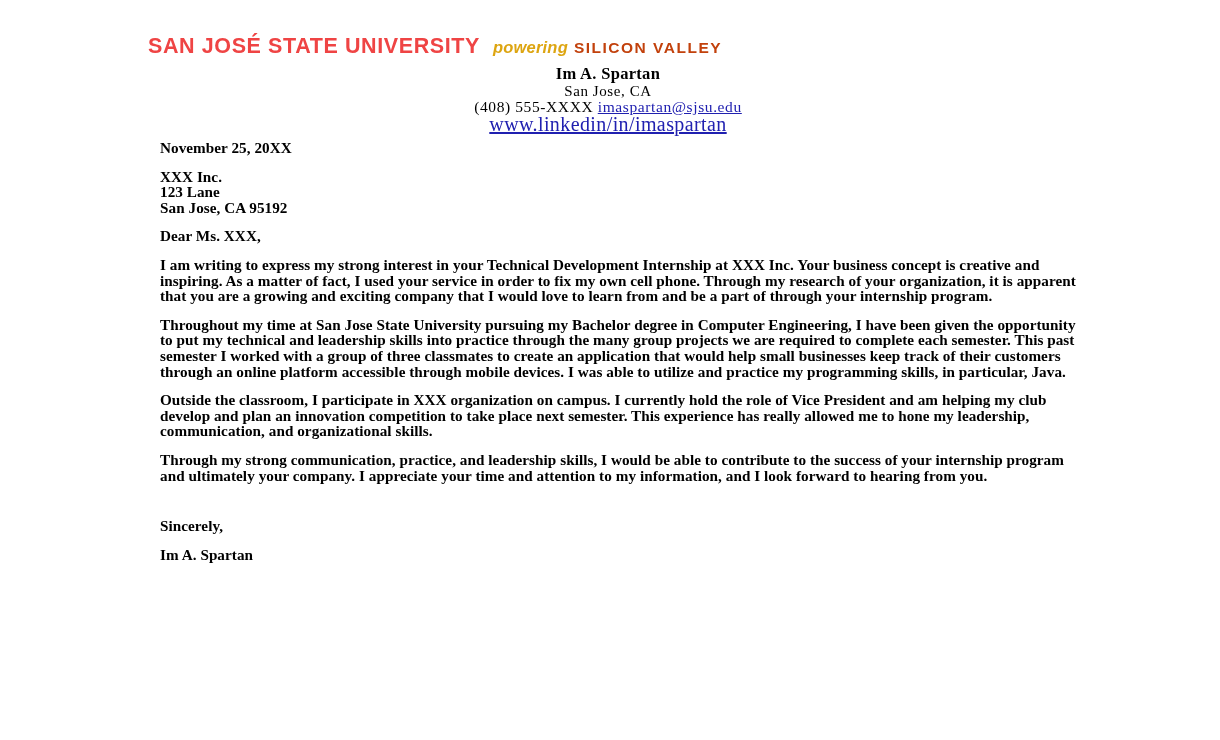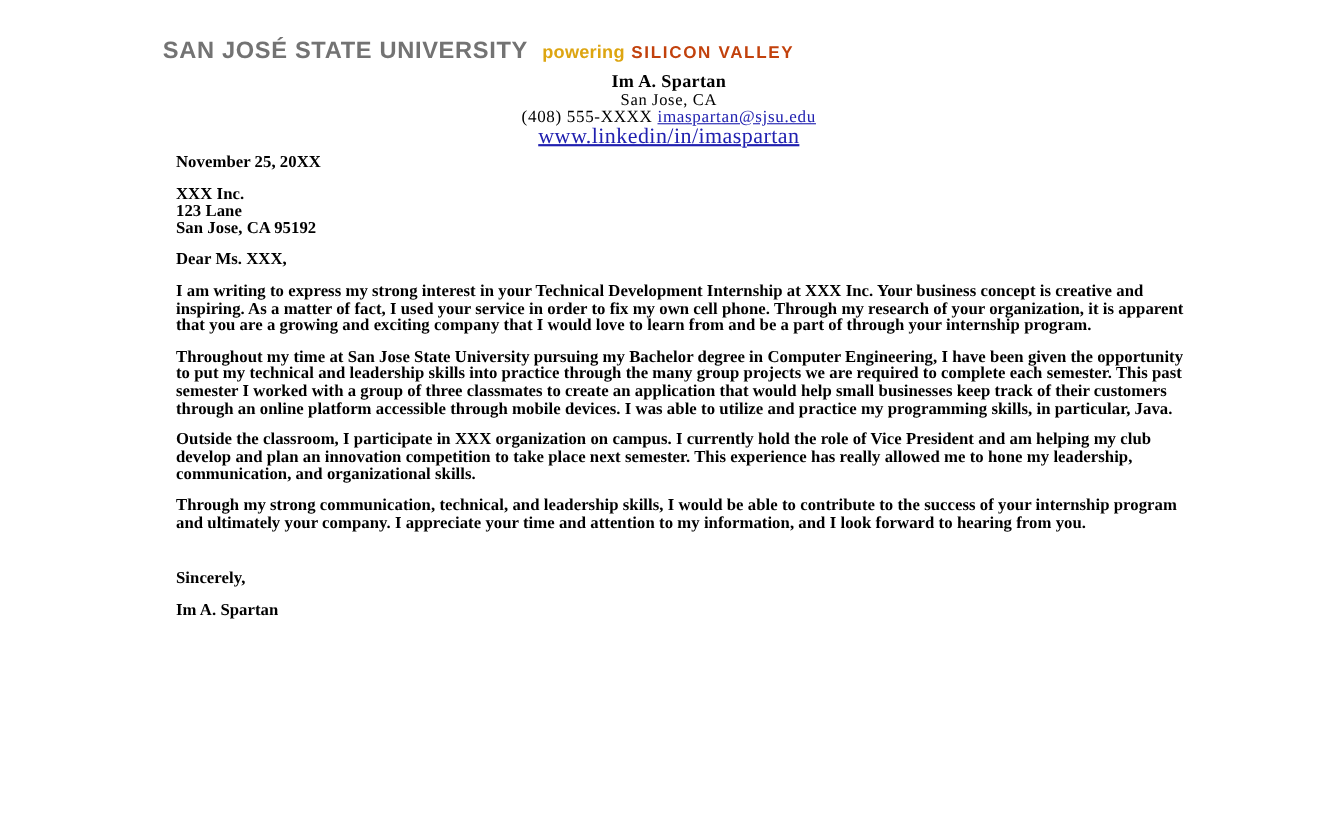--- a/index.html
+++ b/index.html
@@ -31,26 +31,27 @@
     top: 34px;
     width: 920px;
     height: 26px;
     white-space: nowrap;
   }
   .mh-univ {
     font-family: "Liberation Sans", "DejaVu Sans", sans-serif;
     font-weight: bold;
     font-size: 21.5px;
     letter-spacing: 0.6px;
-    color: #737373;
+    color: #ef4444;
     vertical-align: baseline;
   }
   .mh-powering {
     font-family: "Liberation Sans", "DejaVu Sans", sans-serif;
     font-weight: bold;
+    font-style: italic;
     font-size: 16.5px;
     color: #dda511;
     margin-left: 13px;
     letter-spacing: 0.2px;
   }
   .mh-valley {
     font-family: "Liberation Sans", "DejaVu Sans", sans-serif;
     font-weight: bold;
     font-size: 15.5px;
     color: #c2410c;
@@ -148,21 +149,21 @@
       <span class="line">XXX Inc.</span>
       <span class="line">123 Lane</span>
       <span class="line">San Jose, CA 95192</span>
     </div>
 
     <div class="blk">Dear Ms. XXX,</div>
 
     <div class="para">I am writing to express my strong interest in your Technical Development Internship at XXX Inc.  Your business concept is creative and inspiring.  As a matter of fact, I used your service in order to fix my own cell phone.  Through my research of your organization, it is apparent that you are a growing and exciting company that I would love to learn from and be a part of through your internship program.</div>
     <div class="para">Throughout my time at San Jose State University pursuing my Bachelor degree in Computer Engineering, I have been given the opportunity to put my technical and leadership skills into practice through the many group projects we are required to complete each semester.  This past semester I worked with a group of three classmates to create an application that would help small businesses keep track of their customers through an online platform accessible through mobile devices. I was able to utilize and practice my programming skills, in particular, Java.</div>
     <div class="para">Outside the classroom, I participate in XXX organization on campus.  I currently hold the role of Vice President and am helping my club develop and plan an innovation competition to take place next semester.  This experience has really allowed me to hone my leadership, communication, and organizational skills.</div>
-    <div class="para">Through my strong communication, technical, and leadership skills, I would be able to contribute to the success of your internship program and ultimately your company.  I appreciate your time and attention to my information, and I look forward to hearing from you.</div>
+    <div class="para">Through my strong communication, practice, and leadership skills, I would be able to contribute to the success of your internship program and ultimately your company.  I appreciate your time and attention to my information, and I look forward to hearing from you.</div>
 
     <div class="spacer-md"></div>
 
     <div class="blk">Sincerely,</div>
     <div class="blk">Im A. Spartan</div>
   </div>
 
   <div class="footer">
 
     

